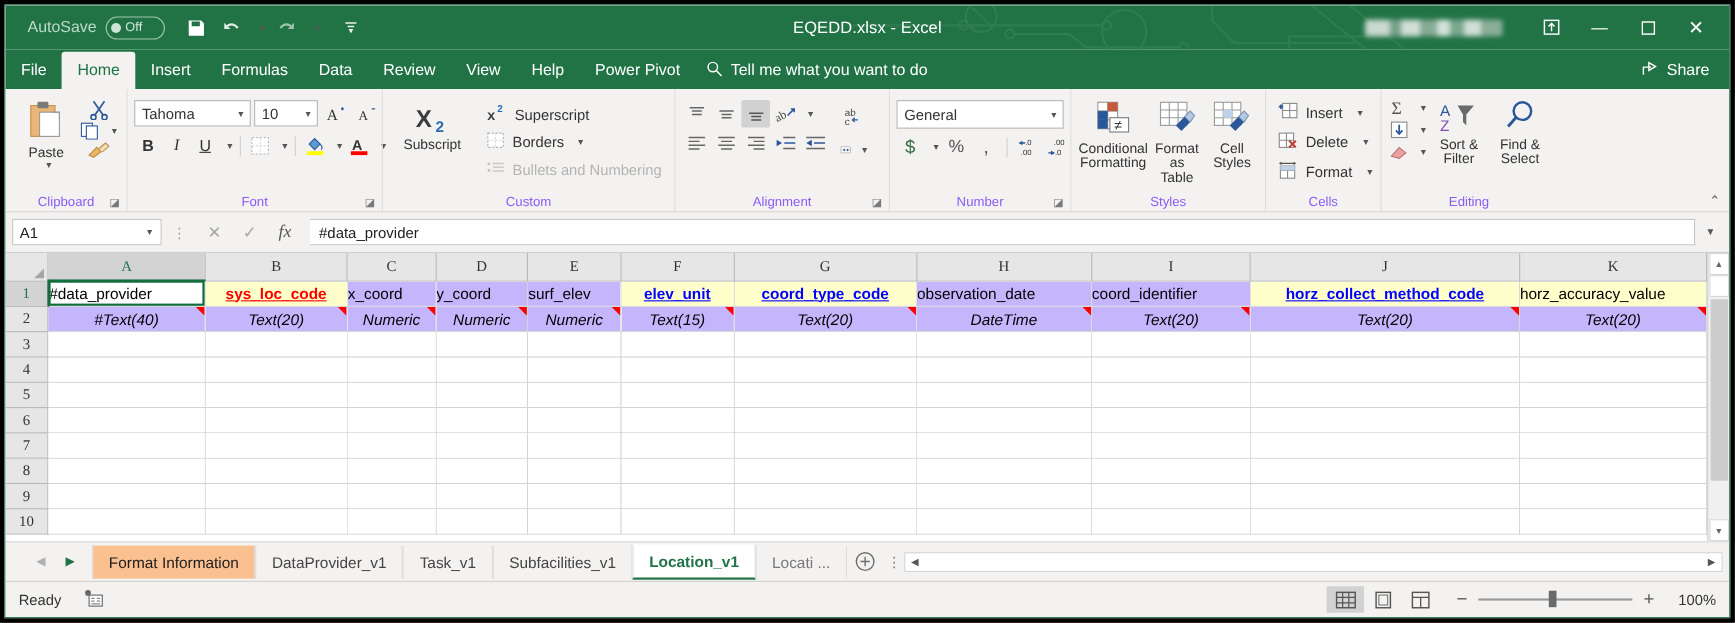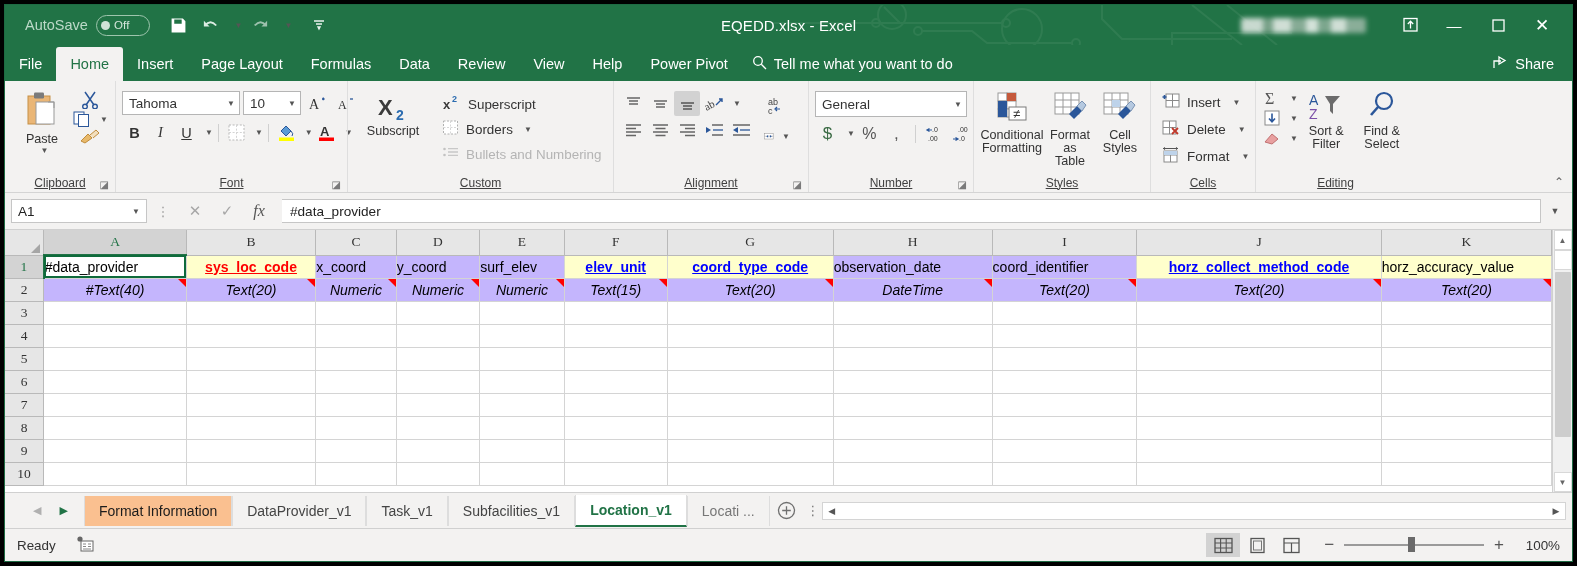--- a/index.html
+++ b/index.html
@@ -71,22 +71,22 @@
 
   
   .ribbon{
     flex:0 0 112px; background:#f3f2f1; display:flex; align-items:stretch;
     border-bottom:1px solid #d4d4d4; position:relative;
   }
   .rgroup{ display:flex; flex-direction:column; position:relative; padding:4px 0 0 0;}
   .rgroup + .rgroup{ border-left:1px solid #dedede; }
   .rgbody{ flex:1; display:flex; align-items:flex-start; padding:3px 6px 0 6px;}
   .rglabel{
-    height:19px; font-size:12px; color:#404040; text-align:center;
-    display:flex; align-items:center; justify-content:center; position:relative;text-decoration:underline;
+    height:19px; font-size:12px; color:#8b5cf6; text-align:center;
+    display:flex; align-items:center; justify-content:center; position:relative;
   }
   .dlg{ position:absolute; right:6px; bottom:2px; font-size:10px; color:#7a7a7a;}
 
   .bigbtn{ display:flex; flex-direction:column; align-items:center; justify-content:flex-start;
            padding:2px 5px; }
   .bigbtn .lbl{ font-size:12.6px; color:#333; text-align:center; line-height:13px; margin-top:2px;}
   .icon{ display:flex;align-items:center;justify-content:center;}
 
   .fontrow{ display:flex; align-items:center; gap:3px; margin-bottom:5px;}
   .combo{
@@ -309,21 +309,20 @@
           </svg>
       </span>
       <span class="winbtn" style="font-size:17px">✕</span>
     </div>
   </div>
 
   <div class="menubar">
     <div class="mtab">File</div>
     <div class="mtab active">Home</div>
     <div class="mtab">Insert</div>
-    <div class="mtab">Page Layout</div>
     <div class="mtab">Formulas</div>
     <div class="mtab">Data</div>
     <div class="mtab">Review</div>
     <div class="mtab">View</div>
     <div class="mtab">Help</div>
     <div class="mtab">Power Pivot</div>
     <div class="tellme">
       <span>
         <svg width="15" height="15" viewBox="0 0 15 15">
             <circle cx="6" cy="6" r="4.3" fill="none" stroke="#fff" stroke-width="1.3"></circle>
@@ -382,21 +381,21 @@
           </span>
         </div>
       </div>
       <div class="rglabel">Clipboard</div>
       <span class="dlg">◪</span>
     </div>
 
     <div class="rgroup" style="width:232px">
       <div class="rgbody" style="flex-direction:column; padding-top:6px">
         <div class="fontrow">
-          <div class="combo" style="width:118px">
+          <div class="combo" style="width:106px">
             <span>Tahoma</span>
             <span class="caret">▼</span>
           </div>
           <div class="combo" style="width:58px">
             <span>10</span>
             <span class="caret">▼</span>
           </div>
           <span class="sqbtn">
             <svg width="20" height="18" viewBox="0 0 20 18">
                 <text x="2" y="15" font-size="14" font-family="Liberation Serif, serif" fill="#333">A</text>

